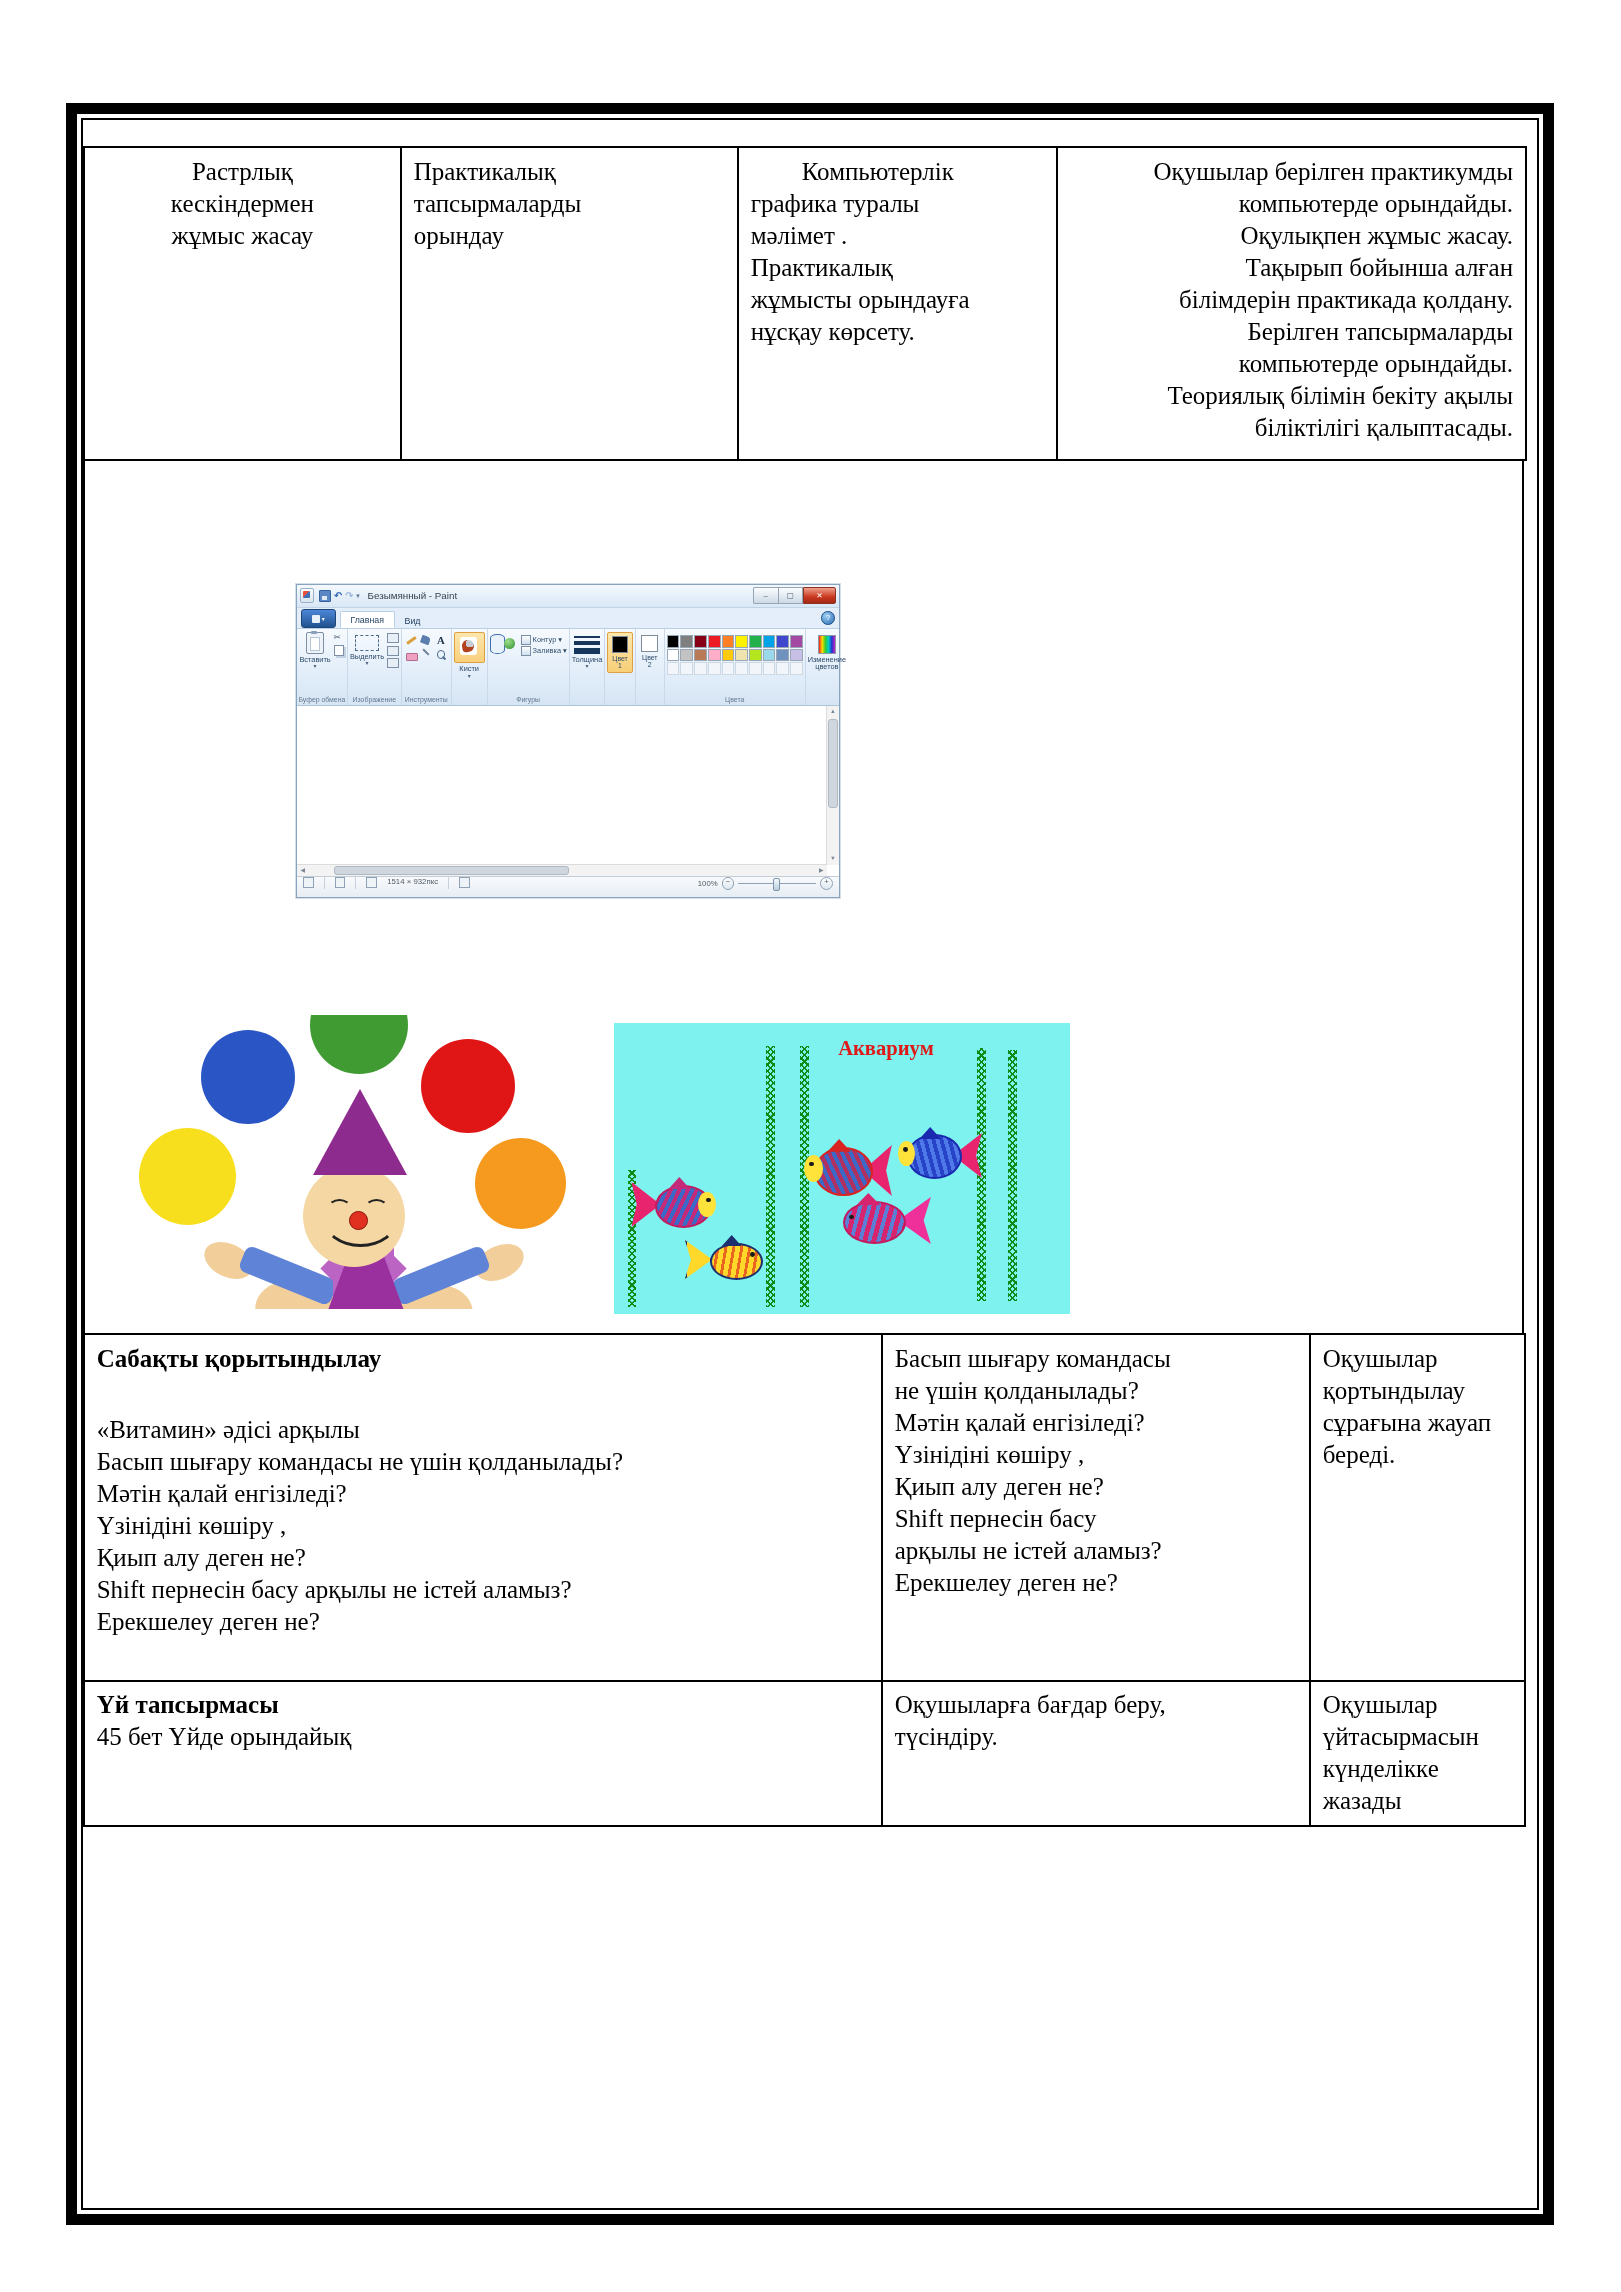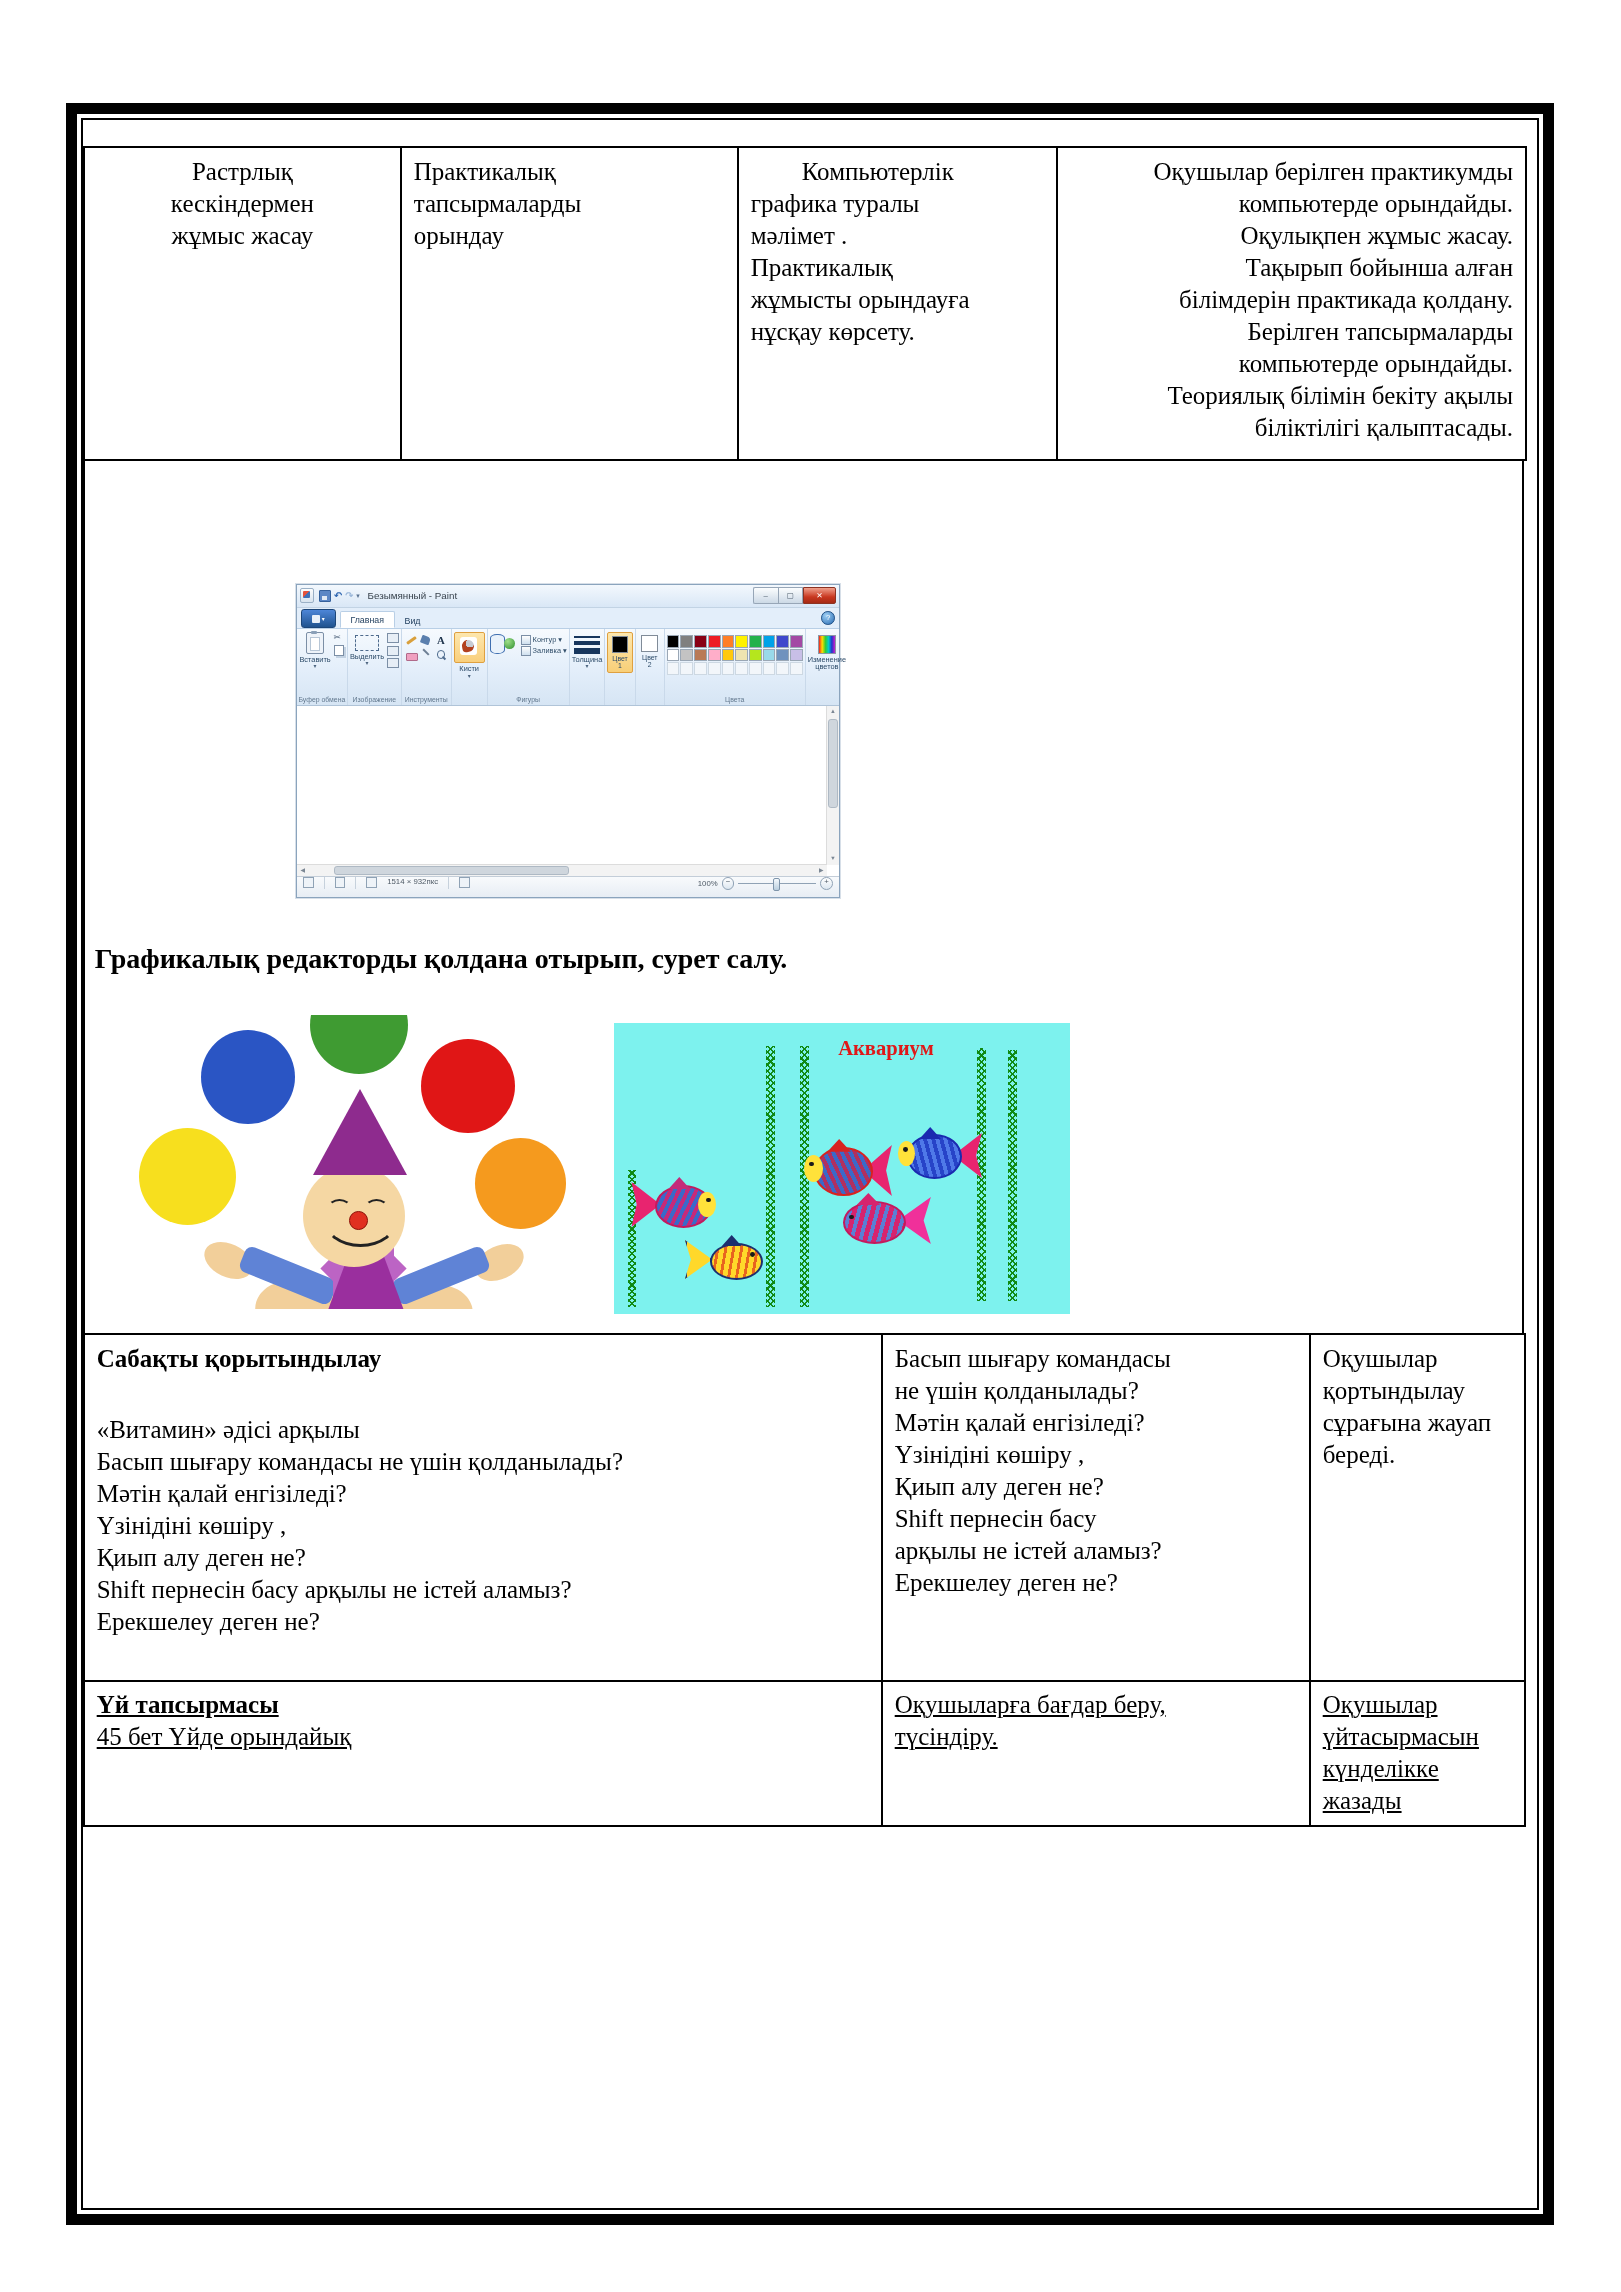--- a/index.html
+++ b/index.html
@@ -26,21 +26,21 @@
 
   .big-section { width:1441px; height:872px; box-sizing:border-box;
                  border-left:2px solid #000; border-right:2px solid #000; position:relative; }
   .task-header { position:absolute; left:9.8px; top:7.8px; font-size:29px; font-weight:bold; }
   .step-line   { position:absolute; left:61px; top:53px; font-size:28px; }
   .step-num    { margin-right:17.6px; }
   .draw-caption{ position:absolute; left:9.8px; top:482px; font-size:28px; font-weight:bold; }
 
   .row-eval td     { height:111px; }
   .row-summary td  { height:329px; }
-  .row-home td     { height:99px;text-decoration:underline; }
+  .row-home td     { height:99px; }
   .cell-title { font-weight:bold; }
   .gap-top { margin-top:39px; }
 
   
   .paint-window { position:absolute; left:211px; top:123px; width:544px; height:314px;
     background:#fff; border:1px solid #8ba4bd; box-shadow:0 0 0 1px #d7dfe8;
     font-family:"Liberation Sans","DejaVu Sans",sans-serif; box-sizing:border-box;
     display:flex; flex-direction:column; }
   .pw-titlebar { height:21.6px; flex:0 0 21.6px; background:linear-gradient(#f3f8fd,#d9e7f6);
     border-bottom:1px solid #c2d3e4; display:flex; align-items:center; padding:0 2.9px; }
@@ -486,21 +486,20 @@
             <span>100%</span>
             <div class="zbtn">−</div>
             <div class="ztrack">
                     <div class="zthumb"></div>
                   </div>
             <div class="zbtn">+</div>
           </div>
         </div>
       </div>
 
-      <div class="draw-caption">Графикалық редакторды қолдана отырып, сурет салу.</div>
 
       <div class="clown">
         <div class="ball ball-blue"></div>
         <div class="ball ball-green"></div>
         <div class="ball ball-red"></div>
         <div class="ball ball-yellow"></div>
         <div class="ball ball-orange"></div>
         <div class="cl-hand left"></div>
         <div class="cl-hand right"></div>
         <div class="cl-lowarm left"></div>

